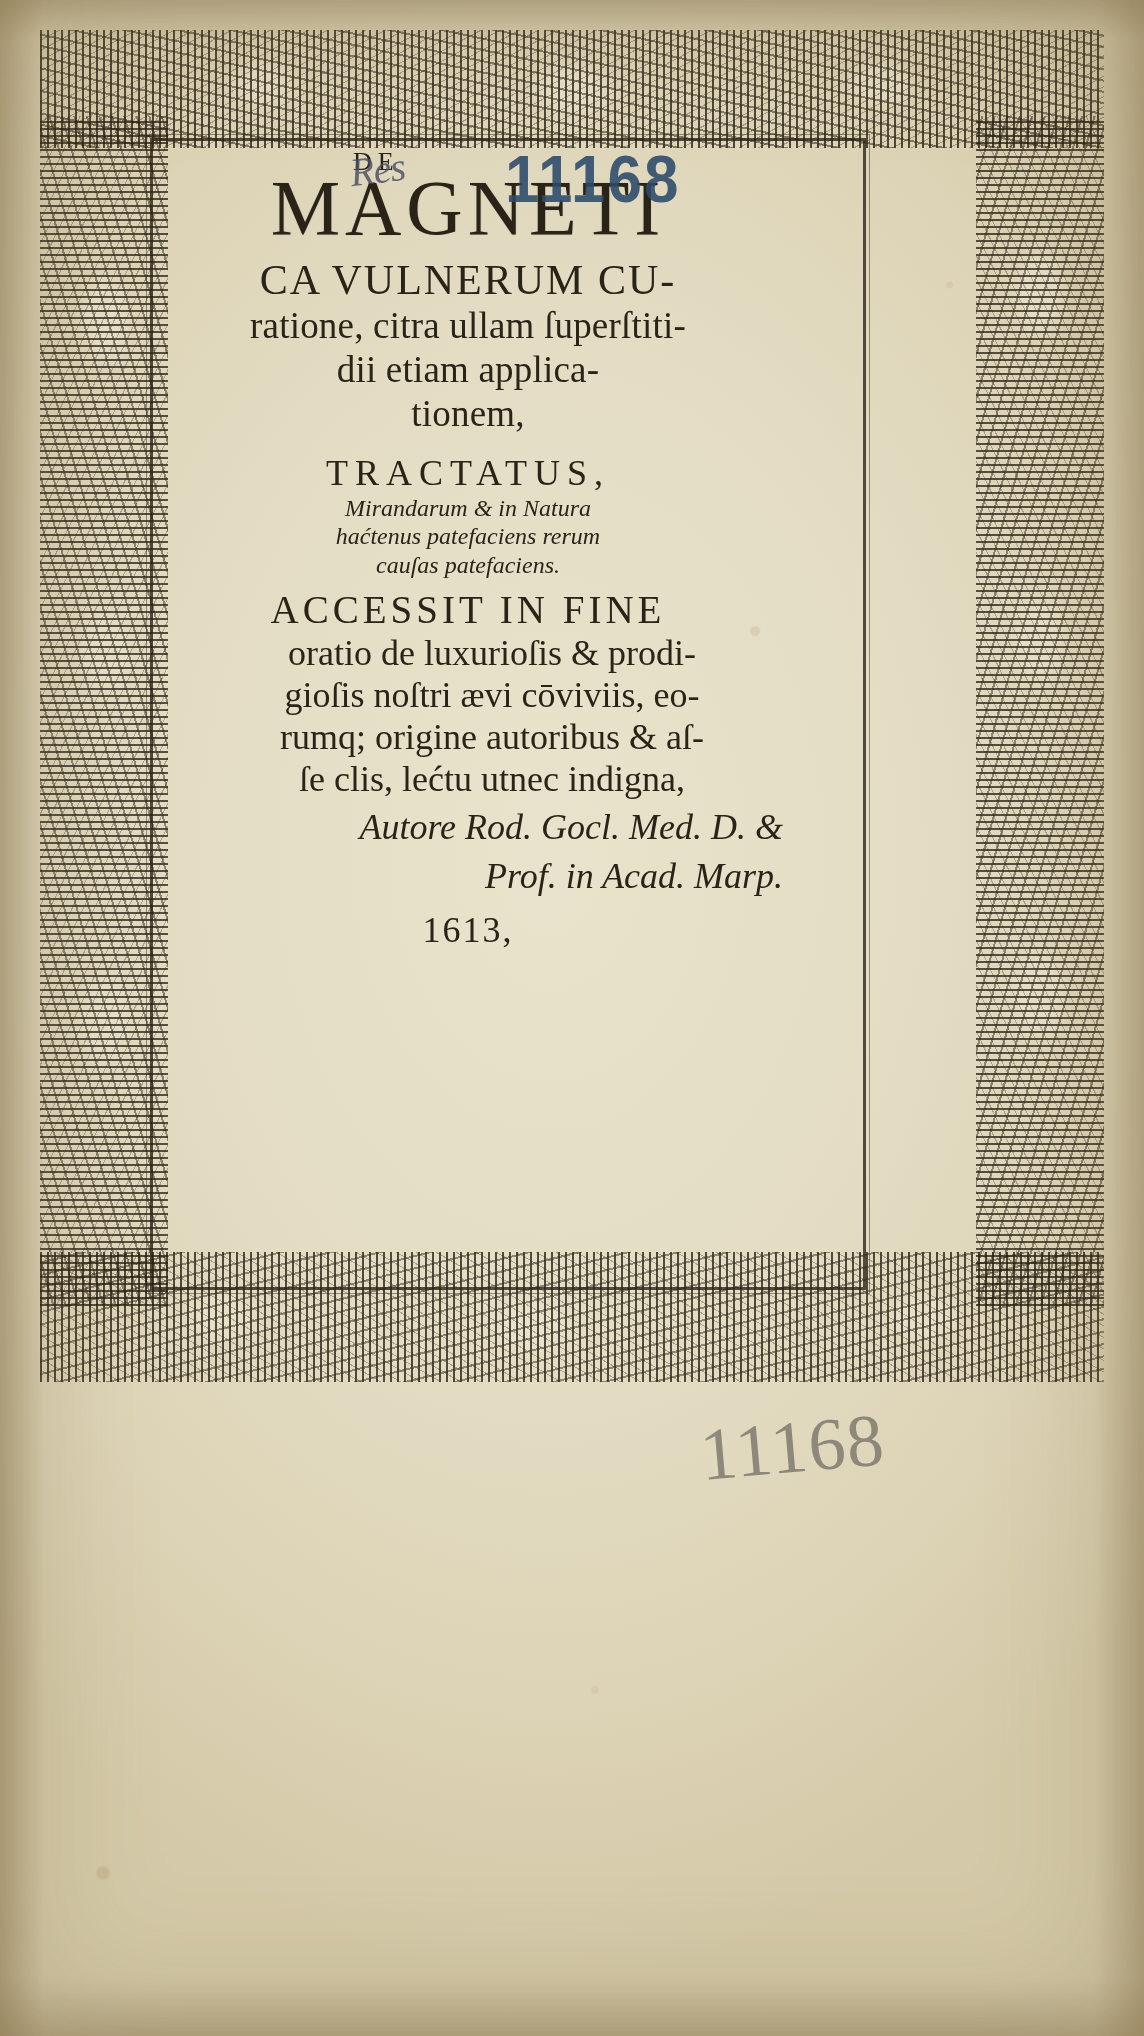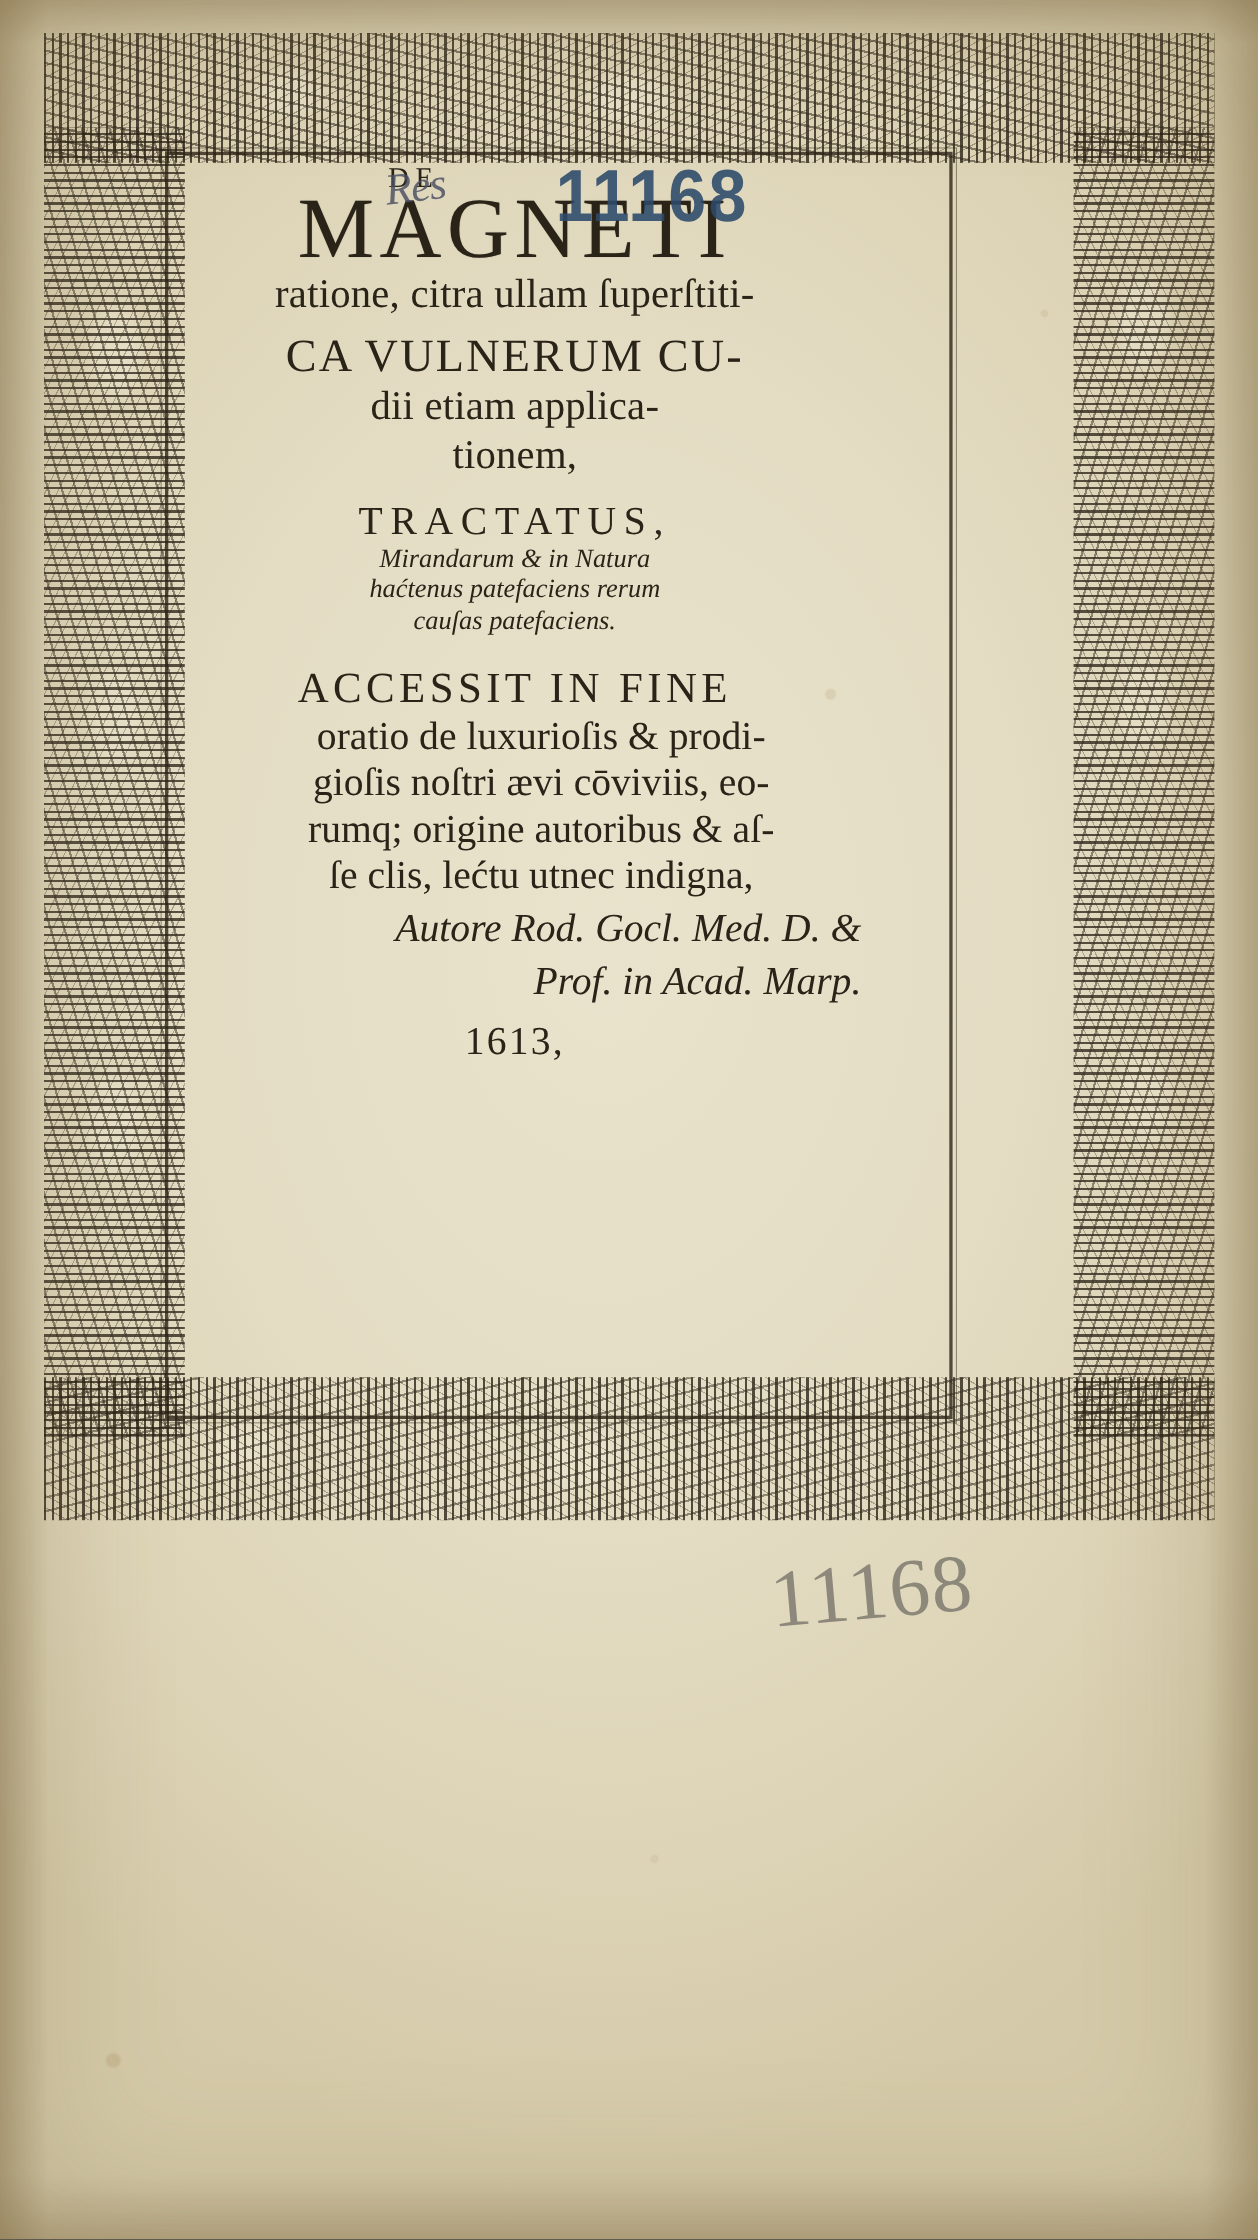--- a/index.html
+++ b/index.html
@@ -124,21 +124,21 @@
     font-size:37px;line-height:1.19;letter-spacing:.2px;
   }
   .tractatus{
     font-size:36px;letter-spacing:7px;margin-top:16px;
   }
   .ital{
     font-style:italic;font-size:24px;line-height:1.18;
     font-family:"Liberation Serif", serif;
   }
   .accessit{
-    font-size:39px;letter-spacing:4px;margin-top:24px;
+    font-size:39px;letter-spacing:4px;margin-top:8px;
   }
   .body-s{
     font-size:36px;line-height:1.17;margin-left:48px;
   }
   .author{
     font-style:italic;font-size:36px;line-height:1.2;margin-top:6px;text-align:right;
   }
   .year{
     font-size:36px;letter-spacing:2px;margin-top:10px;text-align:center;
   }
@@ -189,23 +189,23 @@
     <div class="orn orn-bottom"></div>
     <div class="orn orn-left"></div>
     <div class="orn orn-right"></div>
     <div class="frame-rule"></div>
   </div>
 
   <div id="panel">
 
     <span class="ln line-de">DE</span>
     <span class="ln tl-main">MAGNETI</span>
+    <span class="ln tl-2">CA VULNERUM CU-</span>
+
     <span class="ln body-l">ratione, citra ullam ſuperſtiti-</span>
-
-    <span class="ln tl-2">CA VULNERUM CU-</span>
     <span class="ln body-l">dii etiam applica-</span>
     <span class="ln body-l">tionem,</span>
 
     <span class="ln tractatus">TRACTATUS,</span>
 
     <span class="ln ital">Mirandarum &amp; in Natura</span>
     <span class="ln ital">haćtenus patefaciens rerum</span>
     <span class="ln ital">cauſas patefaciens.</span>
 
     <span class="ln accessit">ACCESSIT IN FINE</span>

